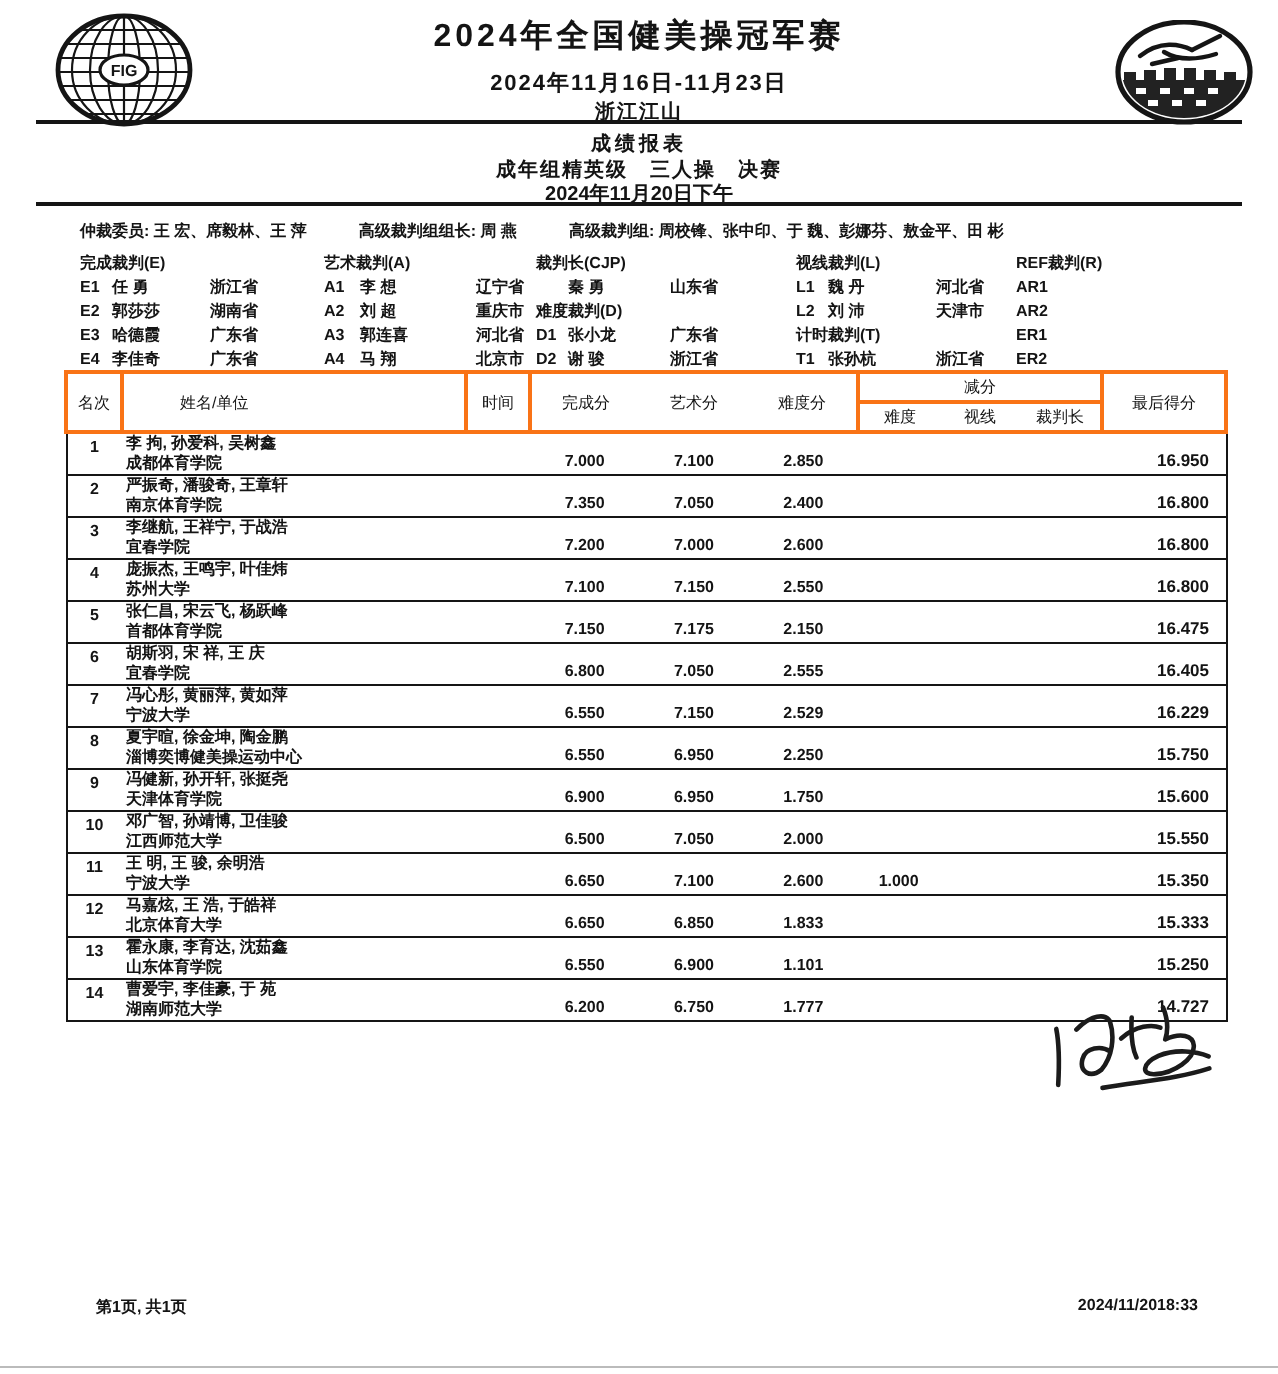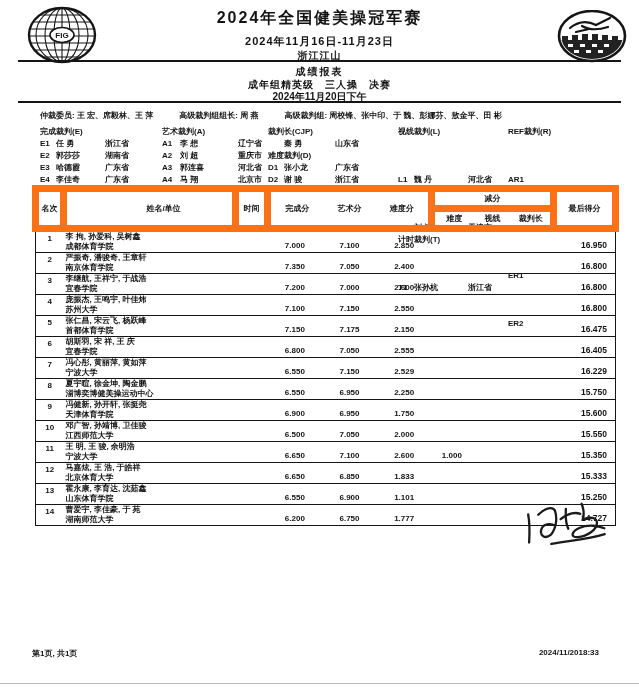--- a/index.html
+++ b/index.html
@@ -16,37 +16,37 @@
   .event-line{top:78px;font-size:10px;white-space:pre;letter-spacing:1px;}
   .session-line{top:90px;font-size:10px;}
   
   .officials-line{top:110px;left:40px;font-size:8px;display:flex;gap:26px;white-space:pre;justify-content:center;}
   .panel{top:126px;font-size:8px;line-height:12px;}
   .panel-label{height:12px;white-space:pre;}
   .judge-row{display:grid;height:12px;white-space:pre;}
   .g-e{grid-template-columns:16px 49px auto;}
   .g-a{grid-template-columns:18px 58px auto;}
   .g-c{grid-template-columns:16px 51px auto;}
-  .g-l{grid-template-columns:16px 54px auto;margin-top:36px;}
+  .g-l{grid-template-columns:16px 54px auto;}
   .p-e{left:40px;width:118px;} .p-a{left:162px;width:102px;}
   .p-c{left:268px;width:126px;} .p-l{left:398px;width:106px;} .p-r{left:508px;width:84px;}
   
   table.results{position:absolute;top:185px;left:32px;width:580px;border-collapse:collapse;
         table-layout:fixed;font-size:8px;border:1.5px solid #151515;}
-  thead th{border:7px solid #f97316;padding:1px 0;font-size:8px;font-weight:bold;}
-  th.left{text-align:center;padding-left:28px;}
+  thead th{border:2px solid #f97316;padding:1px 0;font-size:8px;font-weight:normal;}
+  th.left{text-align:left;padding-left:28px;}
   .hflex{display:flex;} .hflex span{flex:1;text-align:center;}
   tbody tr{height:21px;}
   tbody td{border-bottom:1px solid #151515;vertical-align:bottom;padding:0;}
   td.rank{vertical-align:top;text-align:center;padding-top:2px;}
   td.nu div{line-height:10px;padding-left:2px;white-space:pre;}
   td.scores .hflex,td.ded .hflex{padding-bottom:2px;}
   td.total{text-align:right;padding-right:8px;padding-bottom:2px;font-size:8.5px;}
   
-  .footer-left{left:32px;top:648px;font-size:8px;}
+  .footer-left{left:48px;top:648px;font-size:8px;}
   .footer-right{right:40px;top:648px;font-size:8px;display:flex;}
   .bottom-edge{left:0;right:0;top:683px;height:1px;background:#bbb;}
   .sig{left:520px;top:496px;transform:rotate(-4deg);}
 </style>
 </head>
 <body>
 
 <div class="page">
 
   <div class="abs" style="left:24px;top:6px;">

